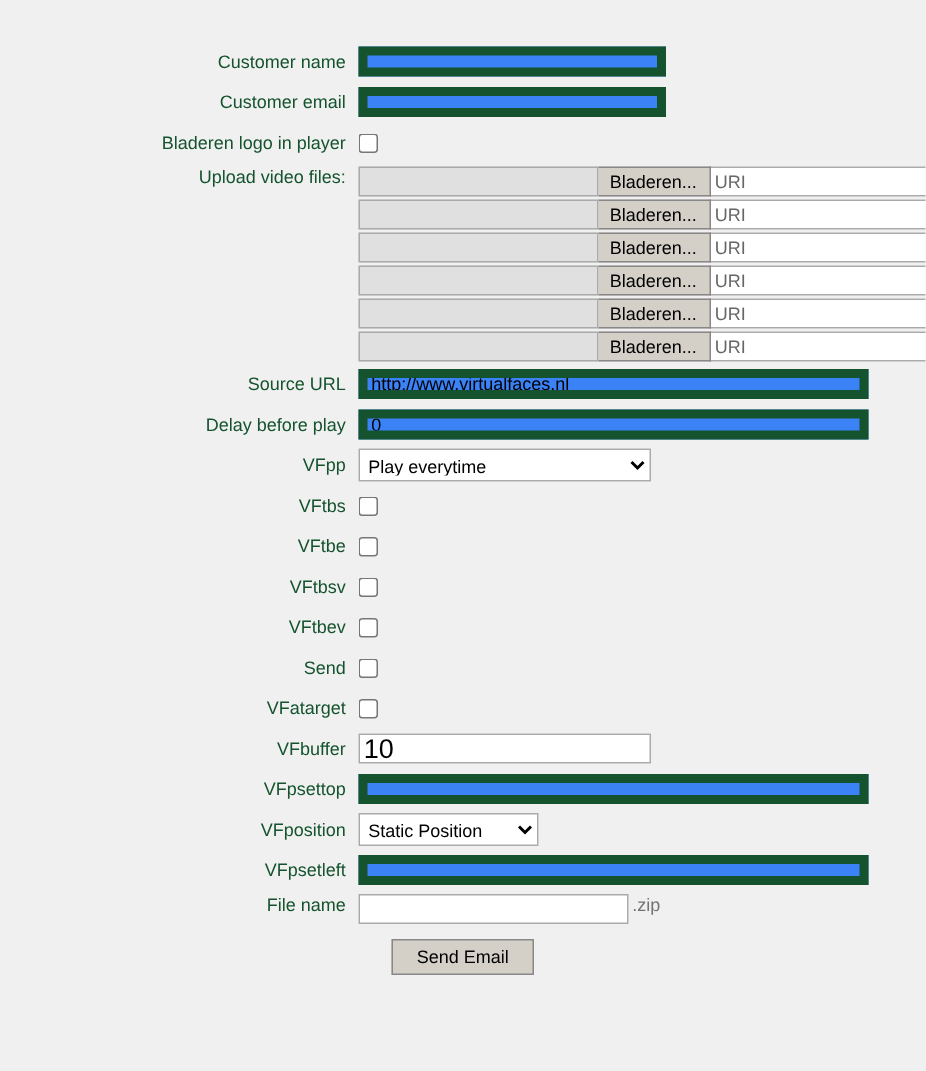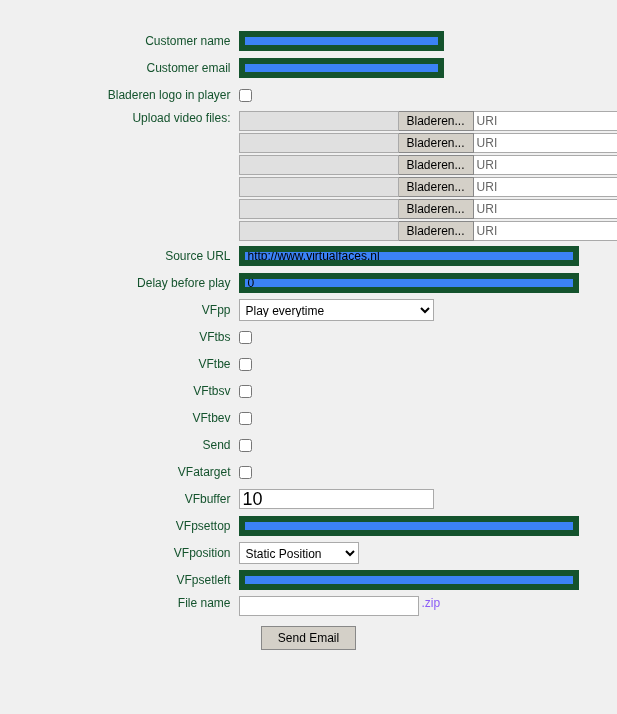--- a/index.html
+++ b/index.html
@@ -137,21 +137,21 @@
       width: 180px;
       height: 20px;
       border: 1px solid #aaa;
       background: #fff;
       font-size: 12px;
       padding: 1px 3px;
     }
     .zip-label {
       margin-left: 3px;
       font-size: 12px;
-      color: #8b5cf6;
+      color: #737373;
     }
   </style>
 </head>
 <body>
 
 <div class="form-container">
 
   <div class="form-row">
     <span class="form-label">Customer name</span>
     <input class="form-input form-input-wide" type="text" style="">

